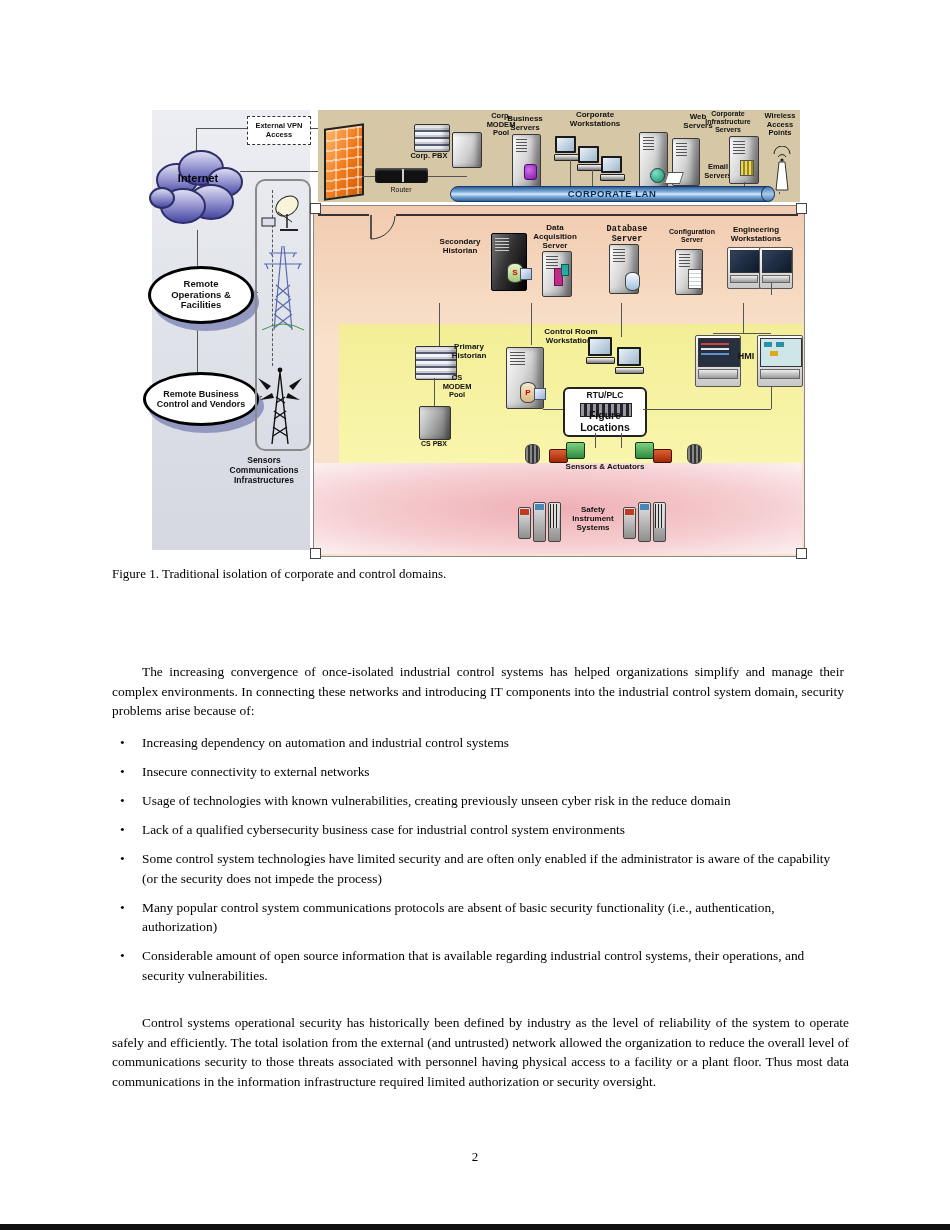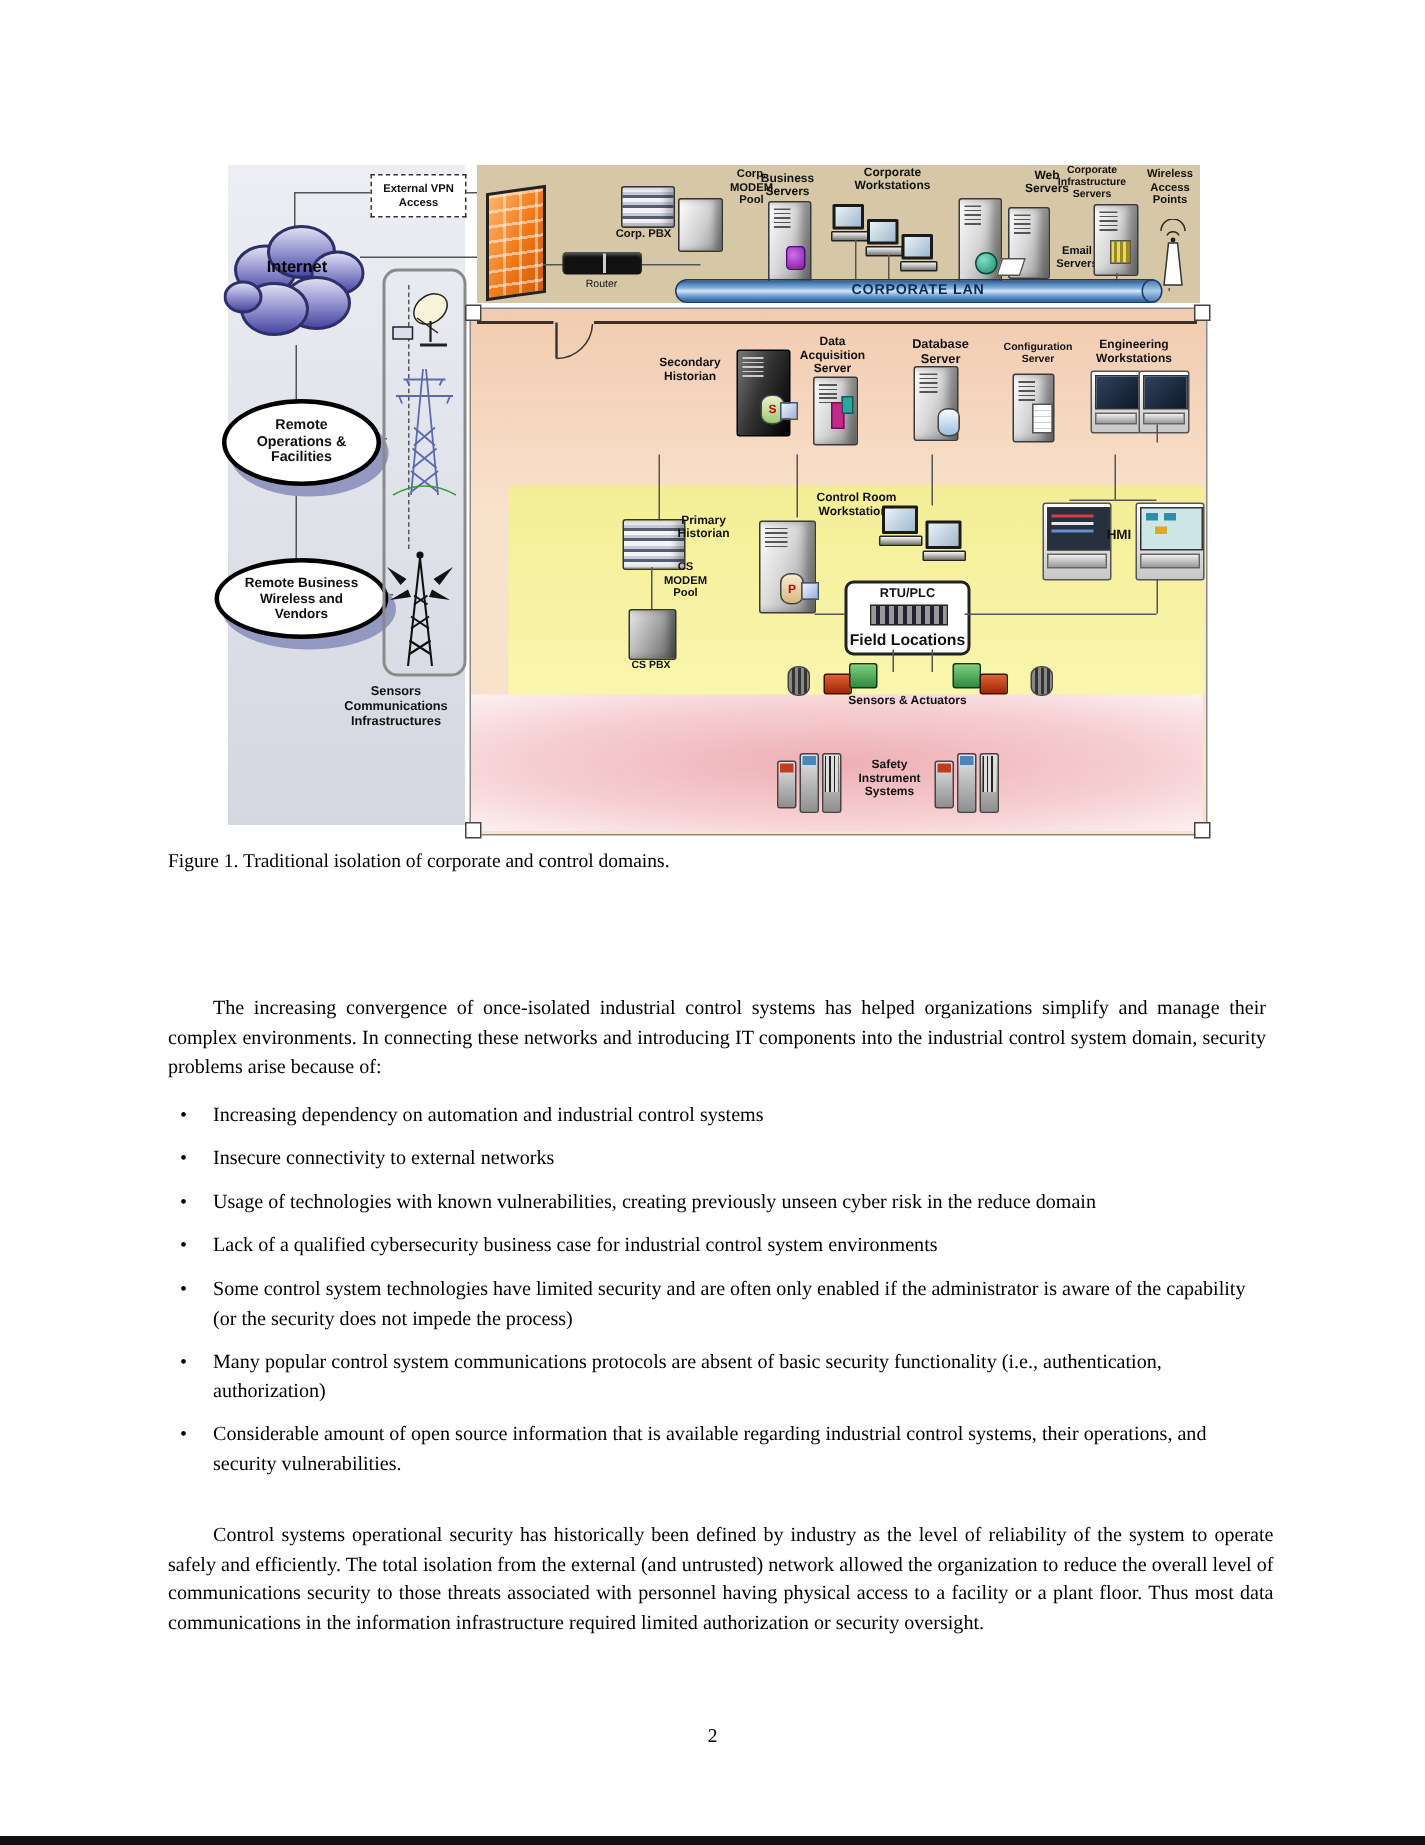--- a/index.html
+++ b/index.html
@@ -104,21 +104,21 @@
         <ellipse cx="13" cy="58" rx="12" ry="10"></ellipse>
       </g>
     </svg>
     <div class="lbl" style="left:158px;top:172px;width:80px;font-size:11px;color:#000;">Internet</div>
 
     <div class="node" style="left:148px;top:266px;width:100px;height:52px;">
       <span class="lbl" style="position:static;font-size:9.5px;width:78px;">Remote Operations &amp; Facilities</span>
     </div>
 
     <div class="node" style="left:143px;top:372px;width:110px;height:48px;">
-      <span class="lbl" style="position:static;font-size:9px;width:92px;">Remote Business Wireless and Vendors</span>
+      <span class="lbl" style="position:static;font-size:9px;width:92px;">Remote Business Control and Vendors</span>
     </div>
 
     <div class="a" style="left:255px;top:179px;width:52px;height:268px;border:2px solid #8a8a8a;border-radius:10px;"></div>
     <div class="dash" style="left:272px;top:190px;height:176px;"></div>
 
     <svg class="a" style="left:256px;top:192px;" width="50" height="44" viewBox="0 0 50 44">
       <rect x="6" y="26" width="13" height="8" fill="#dde" stroke="#222"></rect>
       <ellipse cx="31" cy="14" rx="12" ry="9" fill="#f8f4da" stroke="#222" transform="rotate(-35 31 14)"></ellipse>
       <line x1="31" y1="22" x2="31" y2="36" stroke="#222" stroke-width="1.5"></line>
       <line x1="24" y1="38" x2="42" y2="38" stroke="#222" stroke-width="2"></line>
@@ -233,21 +233,21 @@
       <span>S</span>
     </div>
     <div class="a" style="left:206px;top:62px;width:10px;height:10px;background:linear-gradient(135deg,#eef4ff,#9ab0d8);border:1px solid #456;"></div>
 
     <div class="lbl" style="left:212px;top:17px;width:58px;font-size:8px;">Data Acquisition Server</div>
     <div class="tower" style="left:228px;top:45px;width:28px;height:44px;"></div>
     <div class="a" style="left:240px;top:62px;width:7px;height:16px;background:#c8ienst"></div>
     <div class="a" style="left:240px;top:62px;width:7px;height:16px;background:#c22a8a;border:1px solid #701050;"></div>
     <div class="a" style="left:247px;top:58px;width:6px;height:10px;background:#2aa8a0;border:1px solid #0a5a55;"></div>
 
-    <div class="lbl" style="left:281px;top:19px;width:64px;font-size:8.5px;">Database Server</div>
+    <div class="lbl" style="left:281px;top:19px;width:64px;font-size:8.5px;font-family:Liberation Mono, monospace;">Database Server</div>
     <div class="tower" style="left:295px;top:38px;width:28px;height:48px;"></div>
     <div class="cylb" style="left:311px;top:66px;width:13px;height:17px;background:linear-gradient(#f8fbff,#9fc0e0);"></div>
 
     <div class="lbl" style="left:349px;top:22px;width:58px;font-size:7px;">Configuration Server</div>
     <div class="tower" style="left:361px;top:43px;width:26px;height:44px;"></div>
     <div class="a" style="left:374px;top:63px;width:12px;height:18px;background:repeating-linear-gradient(180deg,#fff 0 3px,#cfcfcf 3px 4px);border:1px solid #555;"></div>
 
     <div class="lbl" style="left:409px;top:19px;width:66px;font-size:8px;">Engineering Workstations</div>
     <div class="crt" style="left:413px;top:41px;width:28px;height:36px;">
       <div class="scr2" style="background:linear-gradient(135deg,#30425e,#0e1828);"></div>
@@ -284,21 +284,21 @@
         <div class="base"></div>
       </div>
     <div class="pc" style="left:301px;top:141px;width:27px;">
       <div class="scr" style="width:20px;height:15px;"></div>
         <div class="base"></div>
       </div>
 
     <div class="a" style="left:249px;top:181px;width:80px;height:46px;background:#fff;border:2px solid #222;border-radius:6px;text-align:center;">
       <div class="lbl" style="position:static;font-size:8.5px;margin-top:2px;">RTU/PLC</div>
       <div class="a" style="left:15px;top:14px;width:50px;height:12px;border:1px solid #222;background:repeating-linear-gradient(90deg,#999 0 3px,#223 3px 6px);"></div>
-      <div class="lbl" style="position:absolute;left:0;right:0;bottom:2px;font-size:10.5px;">Field Locations</div>
+      <div class="lbl" style="position:absolute;left:0;right:0;bottom:2px;font-size:10.5px;">Figure Locations</div>
     </div>
     <div class="ln" style="left:229px;top:203px;width:20px;height:1px;"></div>
     <div class="ln" style="left:329px;top:203px;width:128px;height:1px;"></div>
     <div class="ln" style="left:281px;top:227px;width:1px;height:15px;"></div>
     <div class="ln" style="left:307px;top:227px;width:1px;height:15px;"></div>
 
     <div class="ln" style="left:399px;top:127px;width:58px;height:1px;"></div>
     <div class="ln" style="left:457px;top:175px;width:1px;height:28px;"></div>
     <div class="crt" style="left:381px;top:129px;width:40px;height:46px;">
       <div class="scr2" style="background:#26303e;position:relative;overflow:hidden;">

